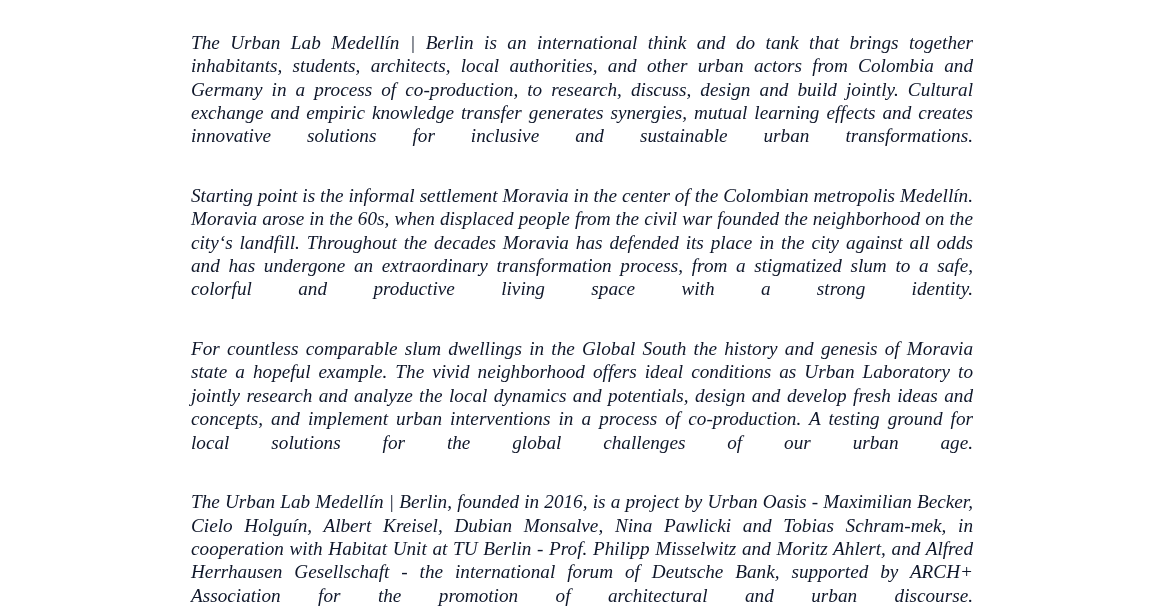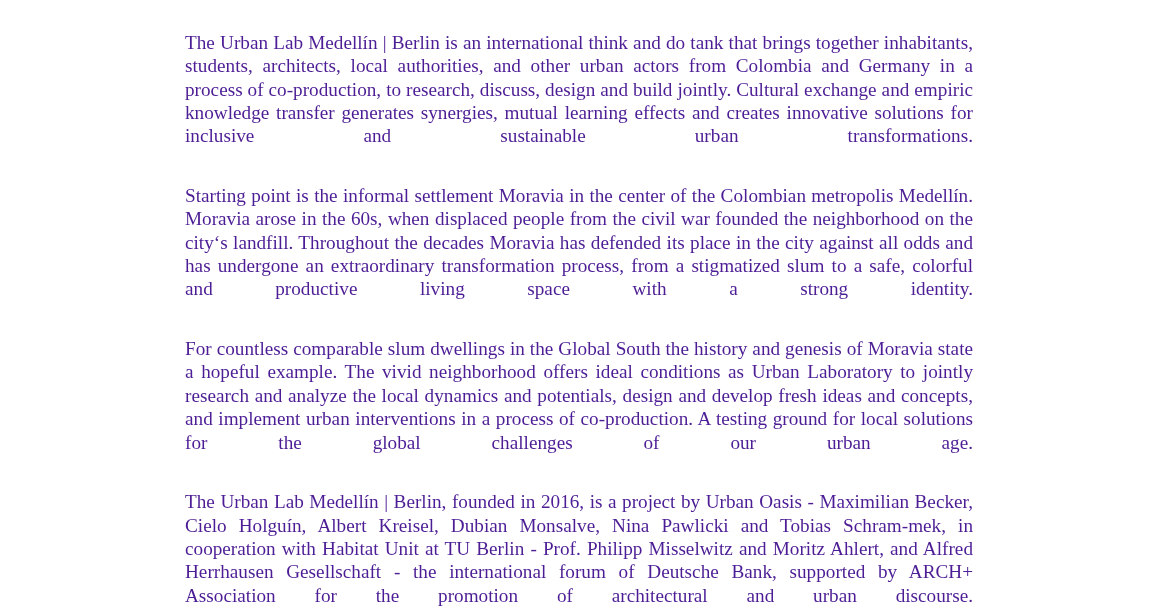--- a/index.html
+++ b/index.html
@@ -26,30 +26,31 @@
   }
 
   .text-column {
     position: absolute;
     left: 179px;
     top: 31px;
     width: 794px;
   }
 
   .paragraph {
-    margin: 0 0 13px 6px;
+    margin: 0 0 13px 12px;
     font-size: 19.2px;
     line-height: 23.35px;
     text-align: justify;
     text-justify: inter-word;
     hyphens: manual;
     -webkit-hyphens: manual;
     word-spacing: 0.1px;
     letter-spacing: 0.01px;
-    color: #4c1d95;
+    color: #0f172a;
+    font-style: italic;
   }
 
   .paragraph:last-child {
     margin-bottom: 0;
   }
 
   
   .paragraph::after {
     content: "";
     display: inline-block;

